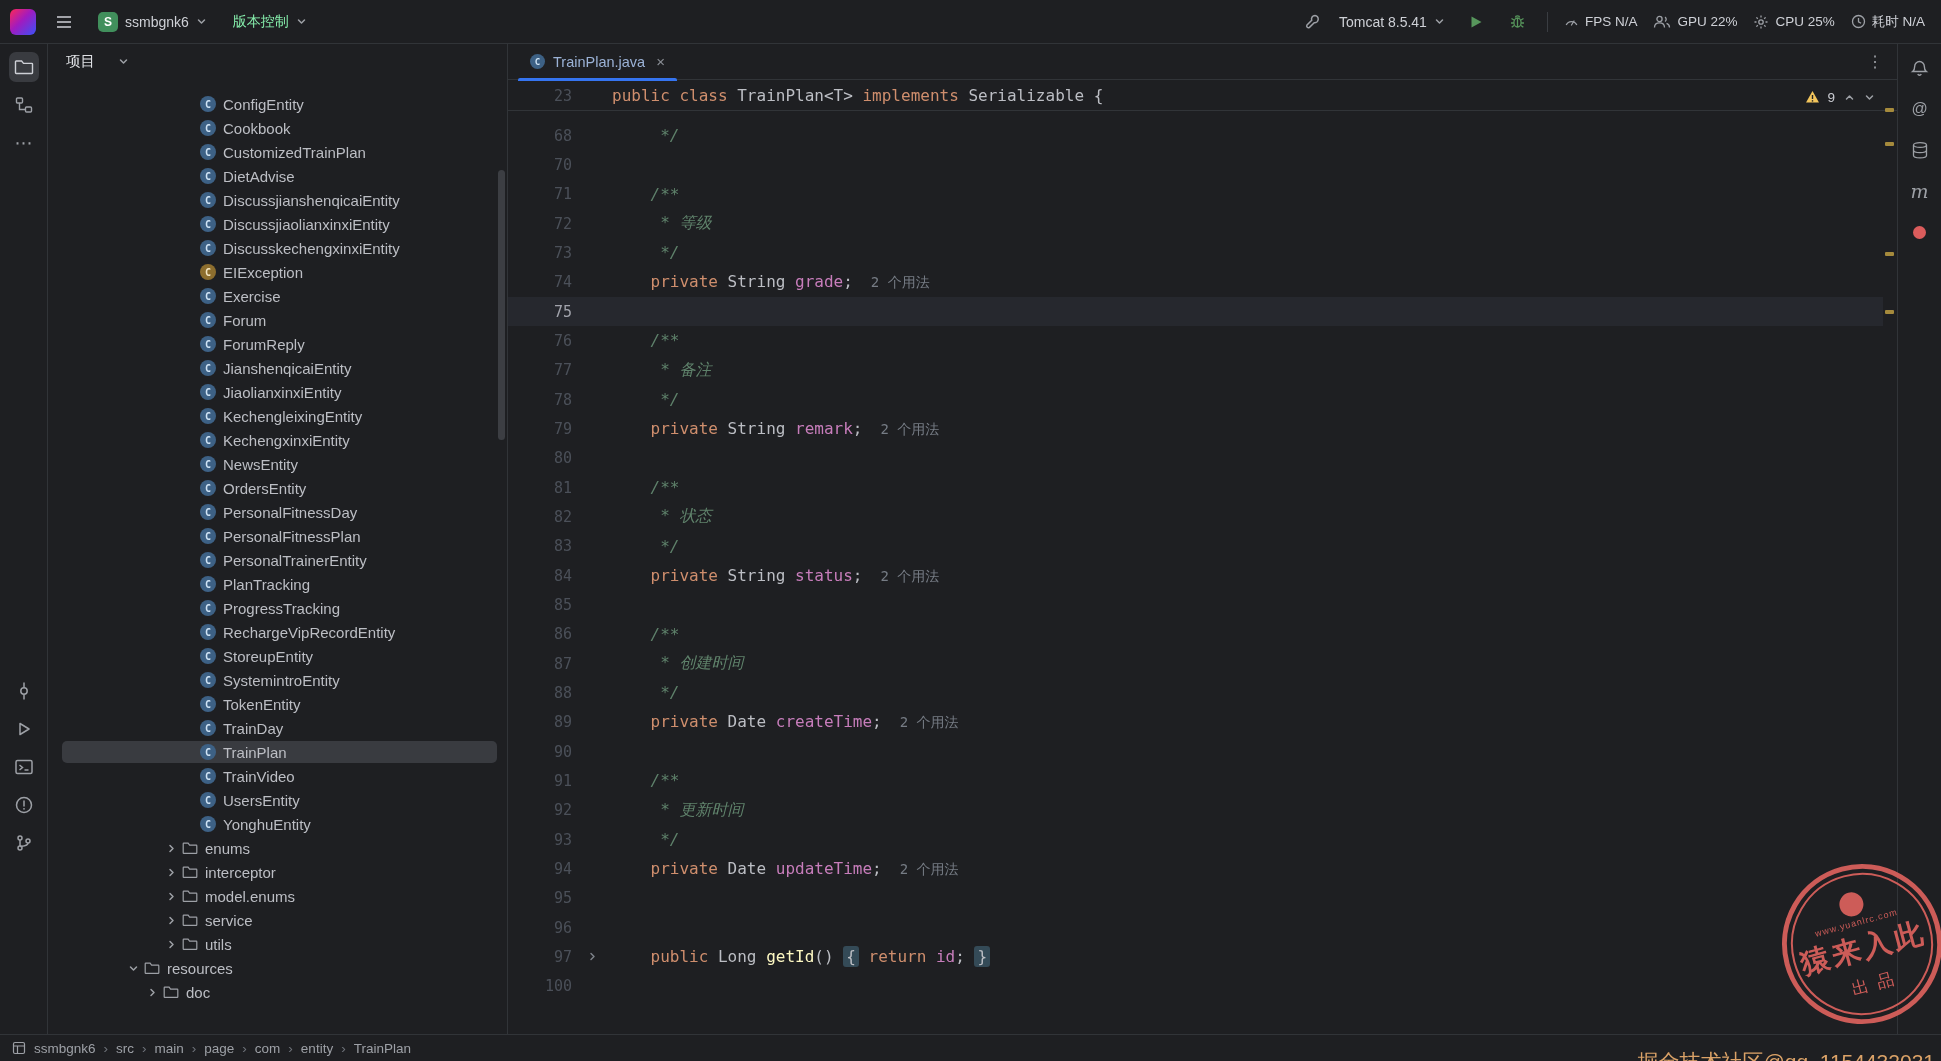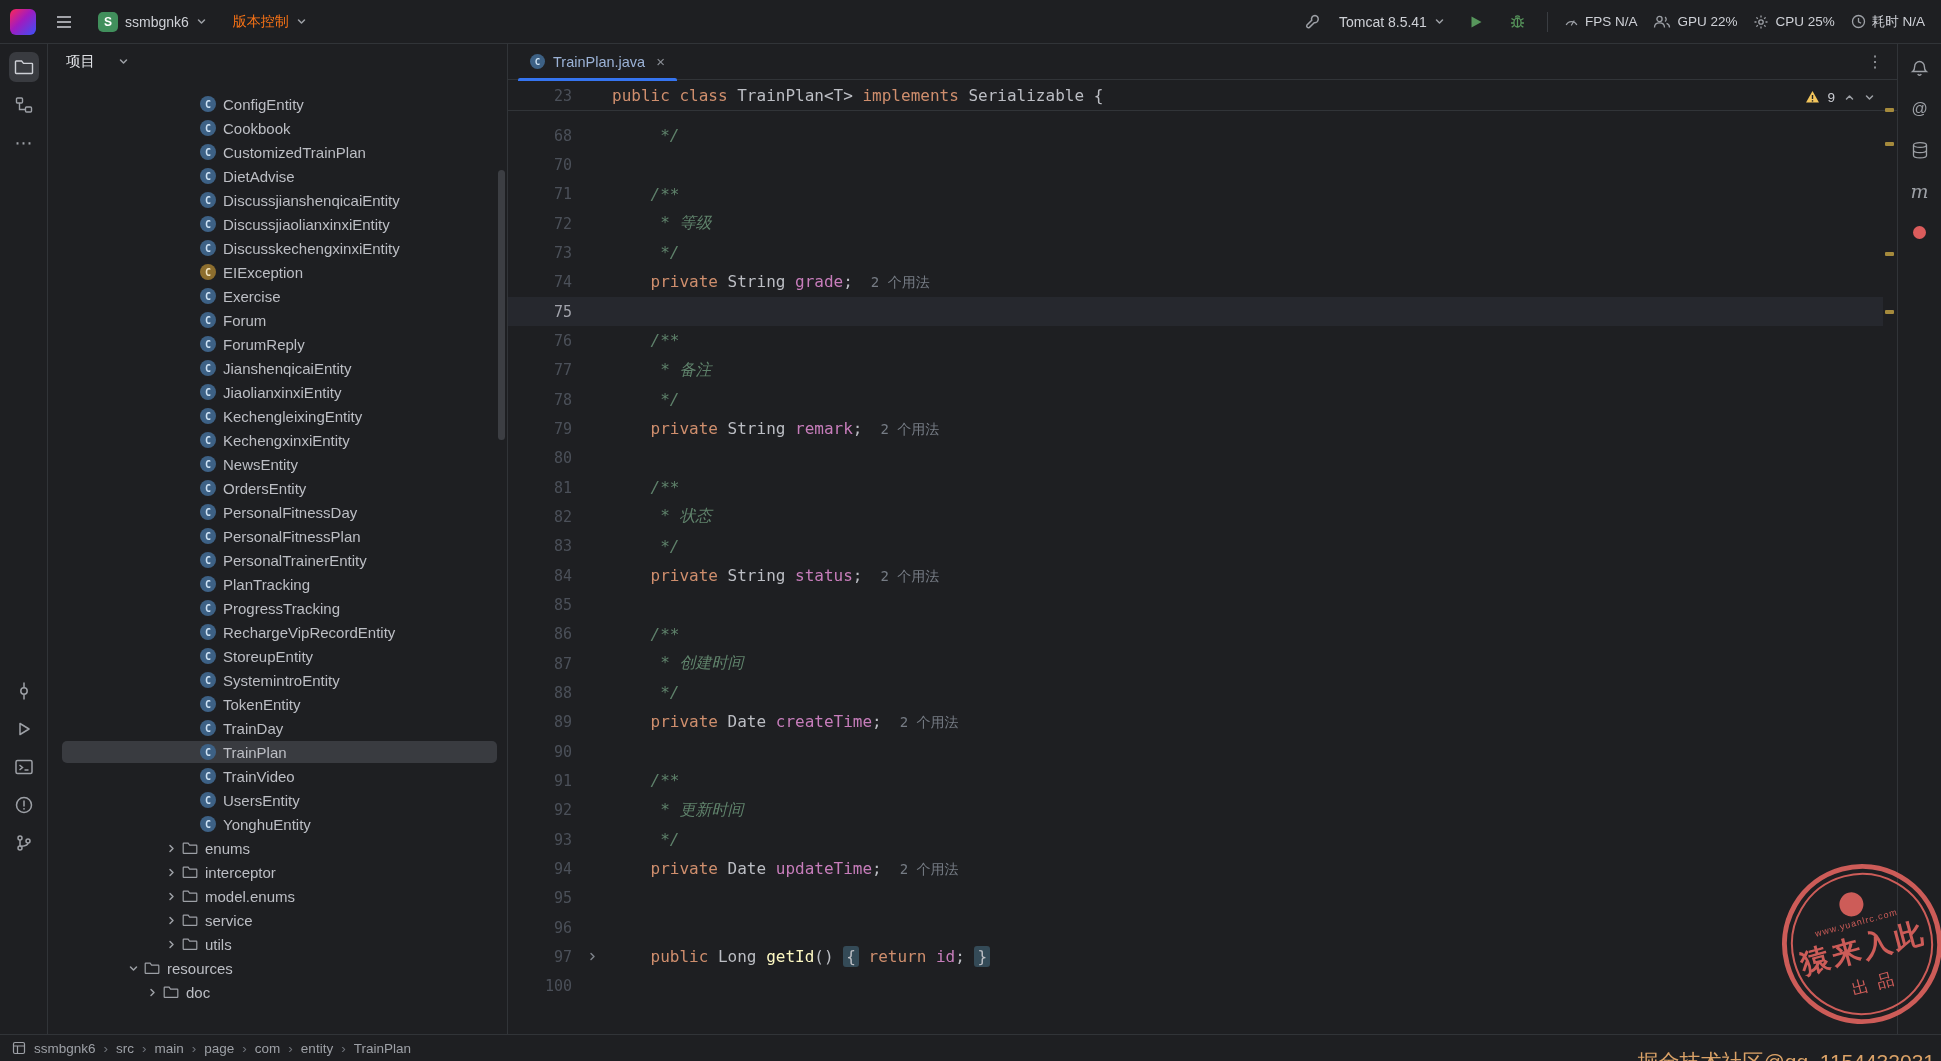--- a/index.html
+++ b/index.html
@@ -15,21 +15,21 @@
   .tb-left, .tb-right { display:flex; align-items:center; }
   .tb-left { gap:14px; }
   .tb-right { gap:16px; }
   .logo { width:26px; height:26px; border-radius:6px;
           background:linear-gradient(135deg,#fe2857 0%,#a11bbf 45%,#3b51f7 100%); }
   .tb-btn { display:inline-flex; align-items:center; justify-content:center; width:28px; height:28px; border-radius:6px; }
   .widget { display:inline-flex; align-items:center; gap:7px; font-size:14px; color:#ced0d6; padding:4px 6px; border-radius:6px; }
   .s-badge { width:20px; height:20px; border-radius:5px; background:#418f5c; color:#fff; font-weight:bold;
              font-size:12px; display:inline-flex; align-items:center; justify-content:center; }
   .chev { display:inline-flex; color:#9da0a6; }
-  .vcs { color:#f97316; }
+  .vcs { color:#86efac; }
   .tb-sep { width:1px; height:20px; background:#3a3d42; }
   .metric { display:inline-flex; align-items:center; gap:6px; font-size:13.5px; color:#ced0d6; }
   .mi { display:inline-flex; }
   .tool-btn { display:inline-flex; align-items:center; justify-content:center; width:26px; height:26px; }
 
   
   .stripe { position:absolute; top:44px; left:0; width:48px; bottom:27px; border-right:1px solid #313438; }
   .stripe-top, .stripe-bottom { position:absolute; left:0; width:100%; display:flex; flex-direction:column; align-items:center; gap:8px; }
   .stripe-top { top:8px; }
   .stripe-bottom { top:632px; }

